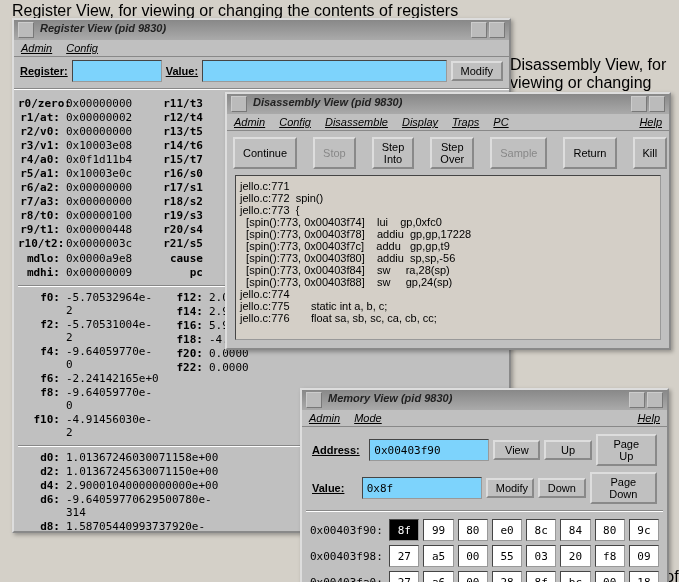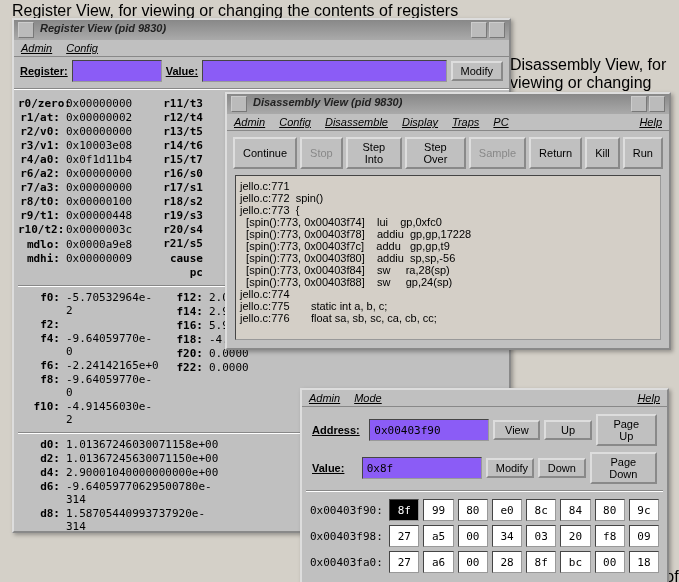--- a/index.html
+++ b/index.html
@@ -6,31 +6,31 @@
 .caption{font-size:16px;color:#000;position:absolute}
 .window{position:absolute;background:#c0c0c0;border:2px outset #ddd;box-shadow:2px 2px 4px rgba(0,0,0,.3)}
 .titlebar{background:linear-gradient(#888,#aaa);padding:2px 4px;display:flex;align-items:flex-start;font-style:italic;font-weight:bold;color:#222}
 .tb-btn{width:14px;height:14px;border:1px outset #ccc;background:#bbb;margin-left:2px}
 .tb-left{width:14px;height:14px;border:1px outset #ccc;background:#bbb;margin-right:6px}
 .menubar{display:flex;padding:2px 7px;border-bottom:1px solid #888;gap:14px}
 .menu{text-decoration:underline;font-style:italic;cursor:pointer}
 .menu-right{margin-left:auto}
 .fieldrow{display:flex;align-items:center;padding:3px 6px;gap:4px}
 .fieldlabel{font-weight:bold;text-decoration:underline}
-.textin{background:#8b5cf6;border:1px inset #999;padding:2px 4px;font-family:monospace;font-size:11px;height:16px}
+.textin{background:#7dd3fc;border:1px inset #999;padding:2px 4px;font-family:monospace;font-size:11px;height:16px}
 .btn{background:#c0c0c0;border:2px outset #ddd;padding:2px 8px;font-size:11px;cursor:pointer;font-family:Liberation Sans, sans-serif}
 .btn.dis{color:#888}
 .regbody{background:#c0c0c0;padding:4px;height:430px;overflow:hidden}
 .regcols{display:flex;gap:10px;font-family:monospace;font-size:11px}
 .regcol{display:flex;flex-direction:column;gap:1px}
 .regline{display:flex;gap:6px}
 .regn{width:42px;text-align:right;font-weight:bold}
 .regv{width:85px}
 .disbody{padding:4px}
-.btnrow{display:flex;gap:3px;padding:2px}
+.btnrow{display:flex;gap:16px;padding:2px}
 .disasm{background:#d4cfc7;border:1px inset #999;margin:4px;padding:4px;font-family:Liberation Sans, sans-serif;font-size:11px;white-space:pre;height:155px;overflow:hidden}
 .membody{padding:4px}
 .memgrid{padding:4px;font-family:monospace;font-size:11px}
 .memrow{display:flex;align-items:center;gap:4px;margin-bottom:4px}
 .memaddr{width:80px}
 .memcell{width:30px;height:20px;border:1px inset #999;background:#fff;display:flex;align-items:center;justify-content:center;font-family:monospace}
 .memcell.sel{background:#000;color:#fff}
 .hr{border-top:1px solid #888;border-bottom:1px solid #fff;margin:3px 0}
 </style>
 </head>
@@ -77,20 +77,24 @@
           </div>
           <div class="regline">
             <span class="regn">r3/v1:</span>
             <span class="regv">0x10003e08</span>
           </div>
           <div class="regline">
             <span class="regn">r4/a0:</span>
             <span class="regv">0x0f1d11b4</span>
           </div>
           <div class="regline">
+            <span class="regn">r5/a1:</span>
+            <span class="regv">0x10003e0c</span>
+          </div>
+          <div class="regline">
             <span class="regn">r6/a2:</span>
             <span class="regv">0x00000000</span>
           </div>
           <div class="regline">
             <span class="regn">r7/a3:</span>
             <span class="regv">0x00000000</span>
           </div>
           <div class="regline">
             <span class="regn">r8/t0:</span>
             <span class="regv">0x00000100</span>
@@ -177,20 +181,21 @@
       </div>
     <div class="hr" style="margin-top:6px"></div>
     <div class="regcols" id="fcols" style="margin-top:4px">
         <div class="regcol">
           <div class="regline">
             <span class="regn">f0:</span>
             <span class="regv">-5.70532964e-2</span>
           </div>
           <div class="regline">
             <span class="regn">f2:</span>
+            <span class="regv">-5.70531004e-2</span>
           </div>
           <div class="regline">
             <span class="regn">f4:</span>
             <span class="regv">-9.64059770e-0</span>
           </div>
           <div class="regline">
             <span class="regn">f6:</span>
             <span class="regv">-2.24142165e+0</span>
           </div>
           <div class="regline">
@@ -304,20 +309,27 @@
   [spin():773, 0x00403f80]    addiu  sp,sp,-56
   [spin():773, 0x00403f84]    sw     ra,28(sp)
   [spin():773, 0x00403f88]    sw     gp,24(sp)
 jello.c:774
 jello.c:775       static int a, b, c;
 jello.c:776       float sa, sb, sc, ca, cb, cc;</div>
   </div>
 </div>
 
 <div class="window" style="left:300px;top:388px;width:365px">
+  <div class="titlebar">
+    <div class="tb-left"></div>
+    <span>Memory View (pid 9830)</span>
+    <div style="flex:1"></div>
+    <div class="tb-btn"></div>
+    <div class="tb-btn"></div>
+  </div>
   <div class="menubar">
     <span class="menu">Admin</span>
     <span class="menu">Mode</span>
     <span class="menu menu-right">Help</span>
   </div>
   <div class="membody">
     <div class="fieldrow">
       <span class="fieldlabel" style="width:55px">Address:</span>
       <input class="textin" style="width: 110px;" value="0x00403f90">
       <button class="btn" style="width:48px">View</button>
@@ -342,21 +354,21 @@
           <div class="memcell">8c</div>
           <div class="memcell">84</div>
           <div class="memcell">80</div>
           <div class="memcell">9c</div>
         </div>
         <div class="memrow">
           <span class="memaddr">0x00403f98:</span>
           <div class="memcell">27</div>
           <div class="memcell">a5</div>
           <div class="memcell">00</div>
-          <div class="memcell">34</div>
+          <div class="memcell">55</div>
           <div class="memcell">03</div>
           <div class="memcell">20</div>
           <div class="memcell">f8</div>
           <div class="memcell">09</div>
         </div>
         <div class="memrow">
           <span class="memaddr">0x00403fa0:</span>
           <div class="memcell">27</div>
           <div class="memcell">a6</div>
           <div class="memcell">00</div>

